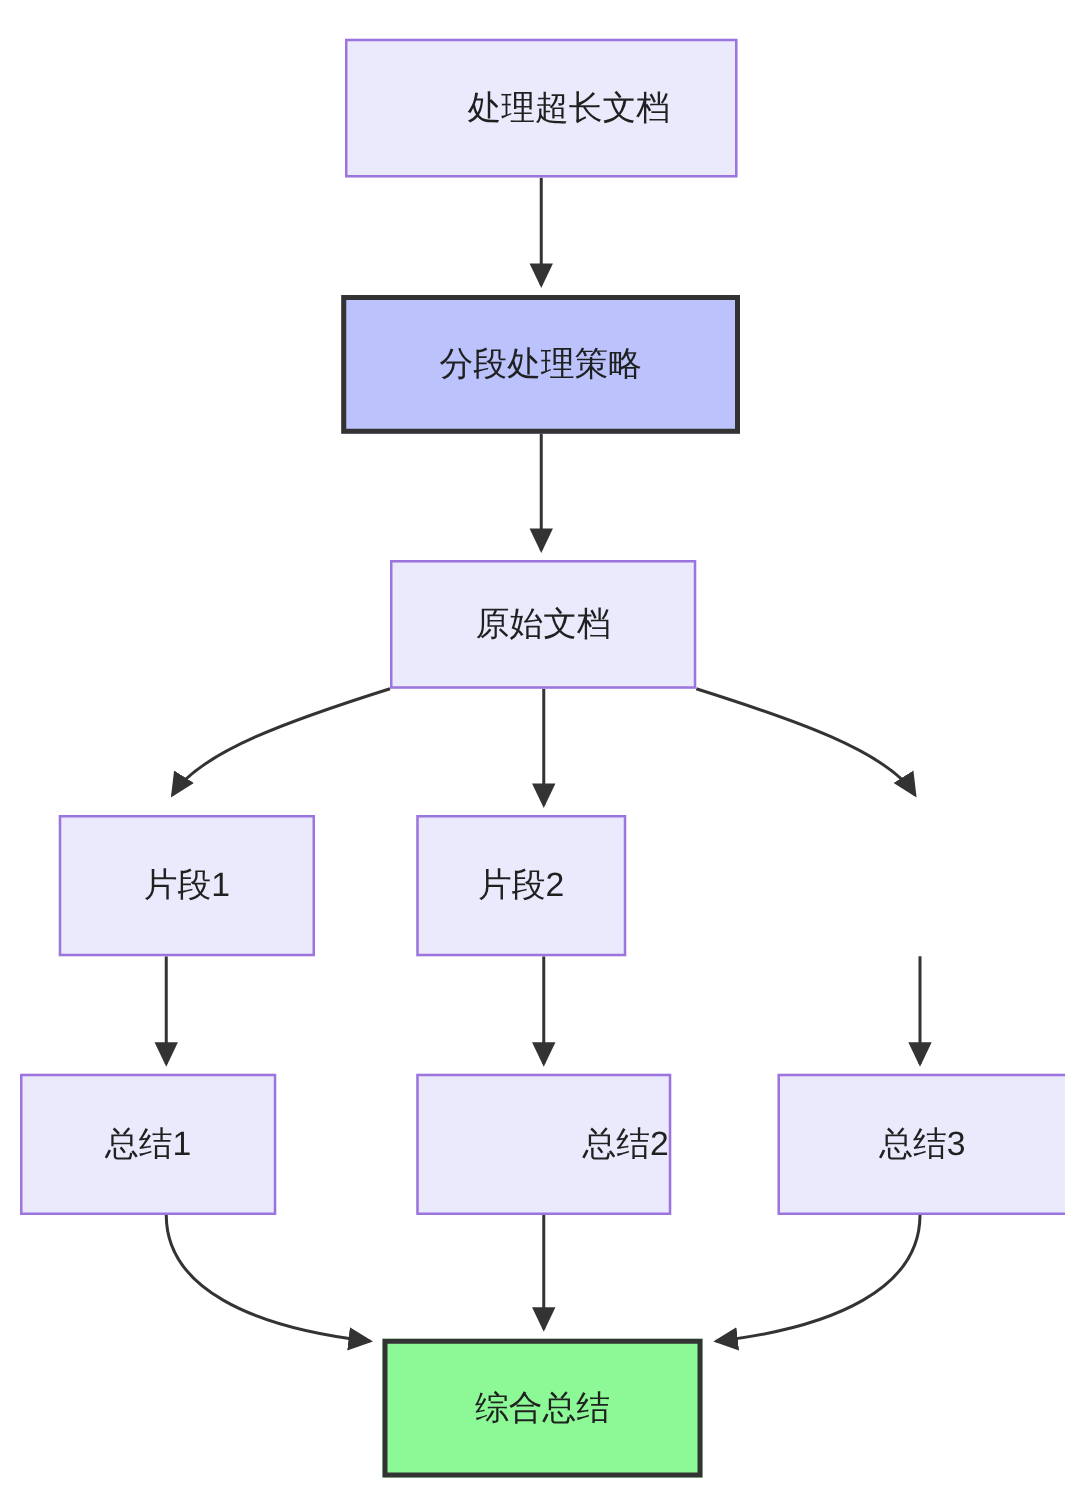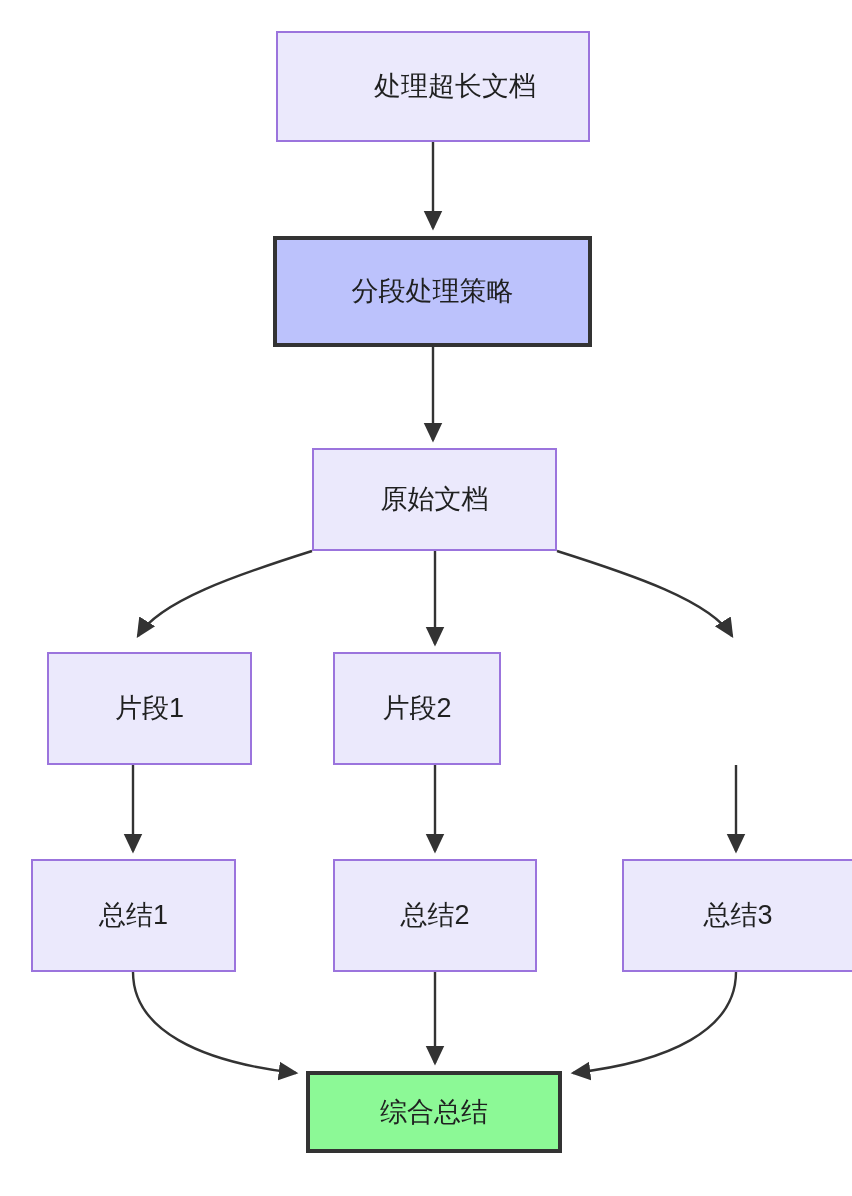--- a/index.html
+++ b/index.html
@@ -64,24 +64,24 @@
     color: #1f2020;
     font-size: 27px;
   }
   
   #node-doc        { left: 276px; top: 31px;   width: 314px; height: 111px; padding-left: 44px; }
   #node-strategy   { left: 273px; top: 236px;  width: 319px; height: 111px; }
   #node-source     { left: 312px; top: 448px;  width: 245px; height: 103px; }
   #node-frag1      { left: 31px;  top: 652px;  width: 205px; height: 113px; margin-left: 16px; }
   #node-frag2      { left: 333px; top: 652px;  width: 168px; height: 113px; }
   #node-frag3      { left: 634px; top: 652px;  width: 204px; height: 113px; }
-  #node-sum1       { left: 31px;  top: 859px;  width: 205px; height: 113px; }
-  #node-sum2       { left: 333px; top: 859px;  width: 204px; height: 113px; }
+  #node-sum1       { left: 16px;  top: 859px;  width: 205px; height: 113px; }
+  #node-sum2       { left: 333px; top: 859px;  width: 204px; height: 113px; justify-content: flex-end; }
   #node-sum3       { left: 622px; top: 859px;  width: 232px; height: 113px; text-align: center; }
-  #node-final      { left: 306px; top: 1071px; width: 256px; height: 82px; }
+  #node-final      { left: 306px; top: 1071px; width: 256px; height: 111px; }
 </style>
 </head>
 <body>
 
 <div id="diagram-root">
 
   <svg class="edge-layer" width="852" height="1196" viewBox="0 0 852 1196" xmlns="http://www.w3.org/2000/svg">
     <defs>
       <marker id="arrowhead" markerWidth="9" markerHeight="9" refX="7.2" refY="4.5" orient="auto" markerUnits="strokeWidth">
         <path d="M0,0.6 L8.2,4.5 L0,8.4 z" fill="#333333"></path>

